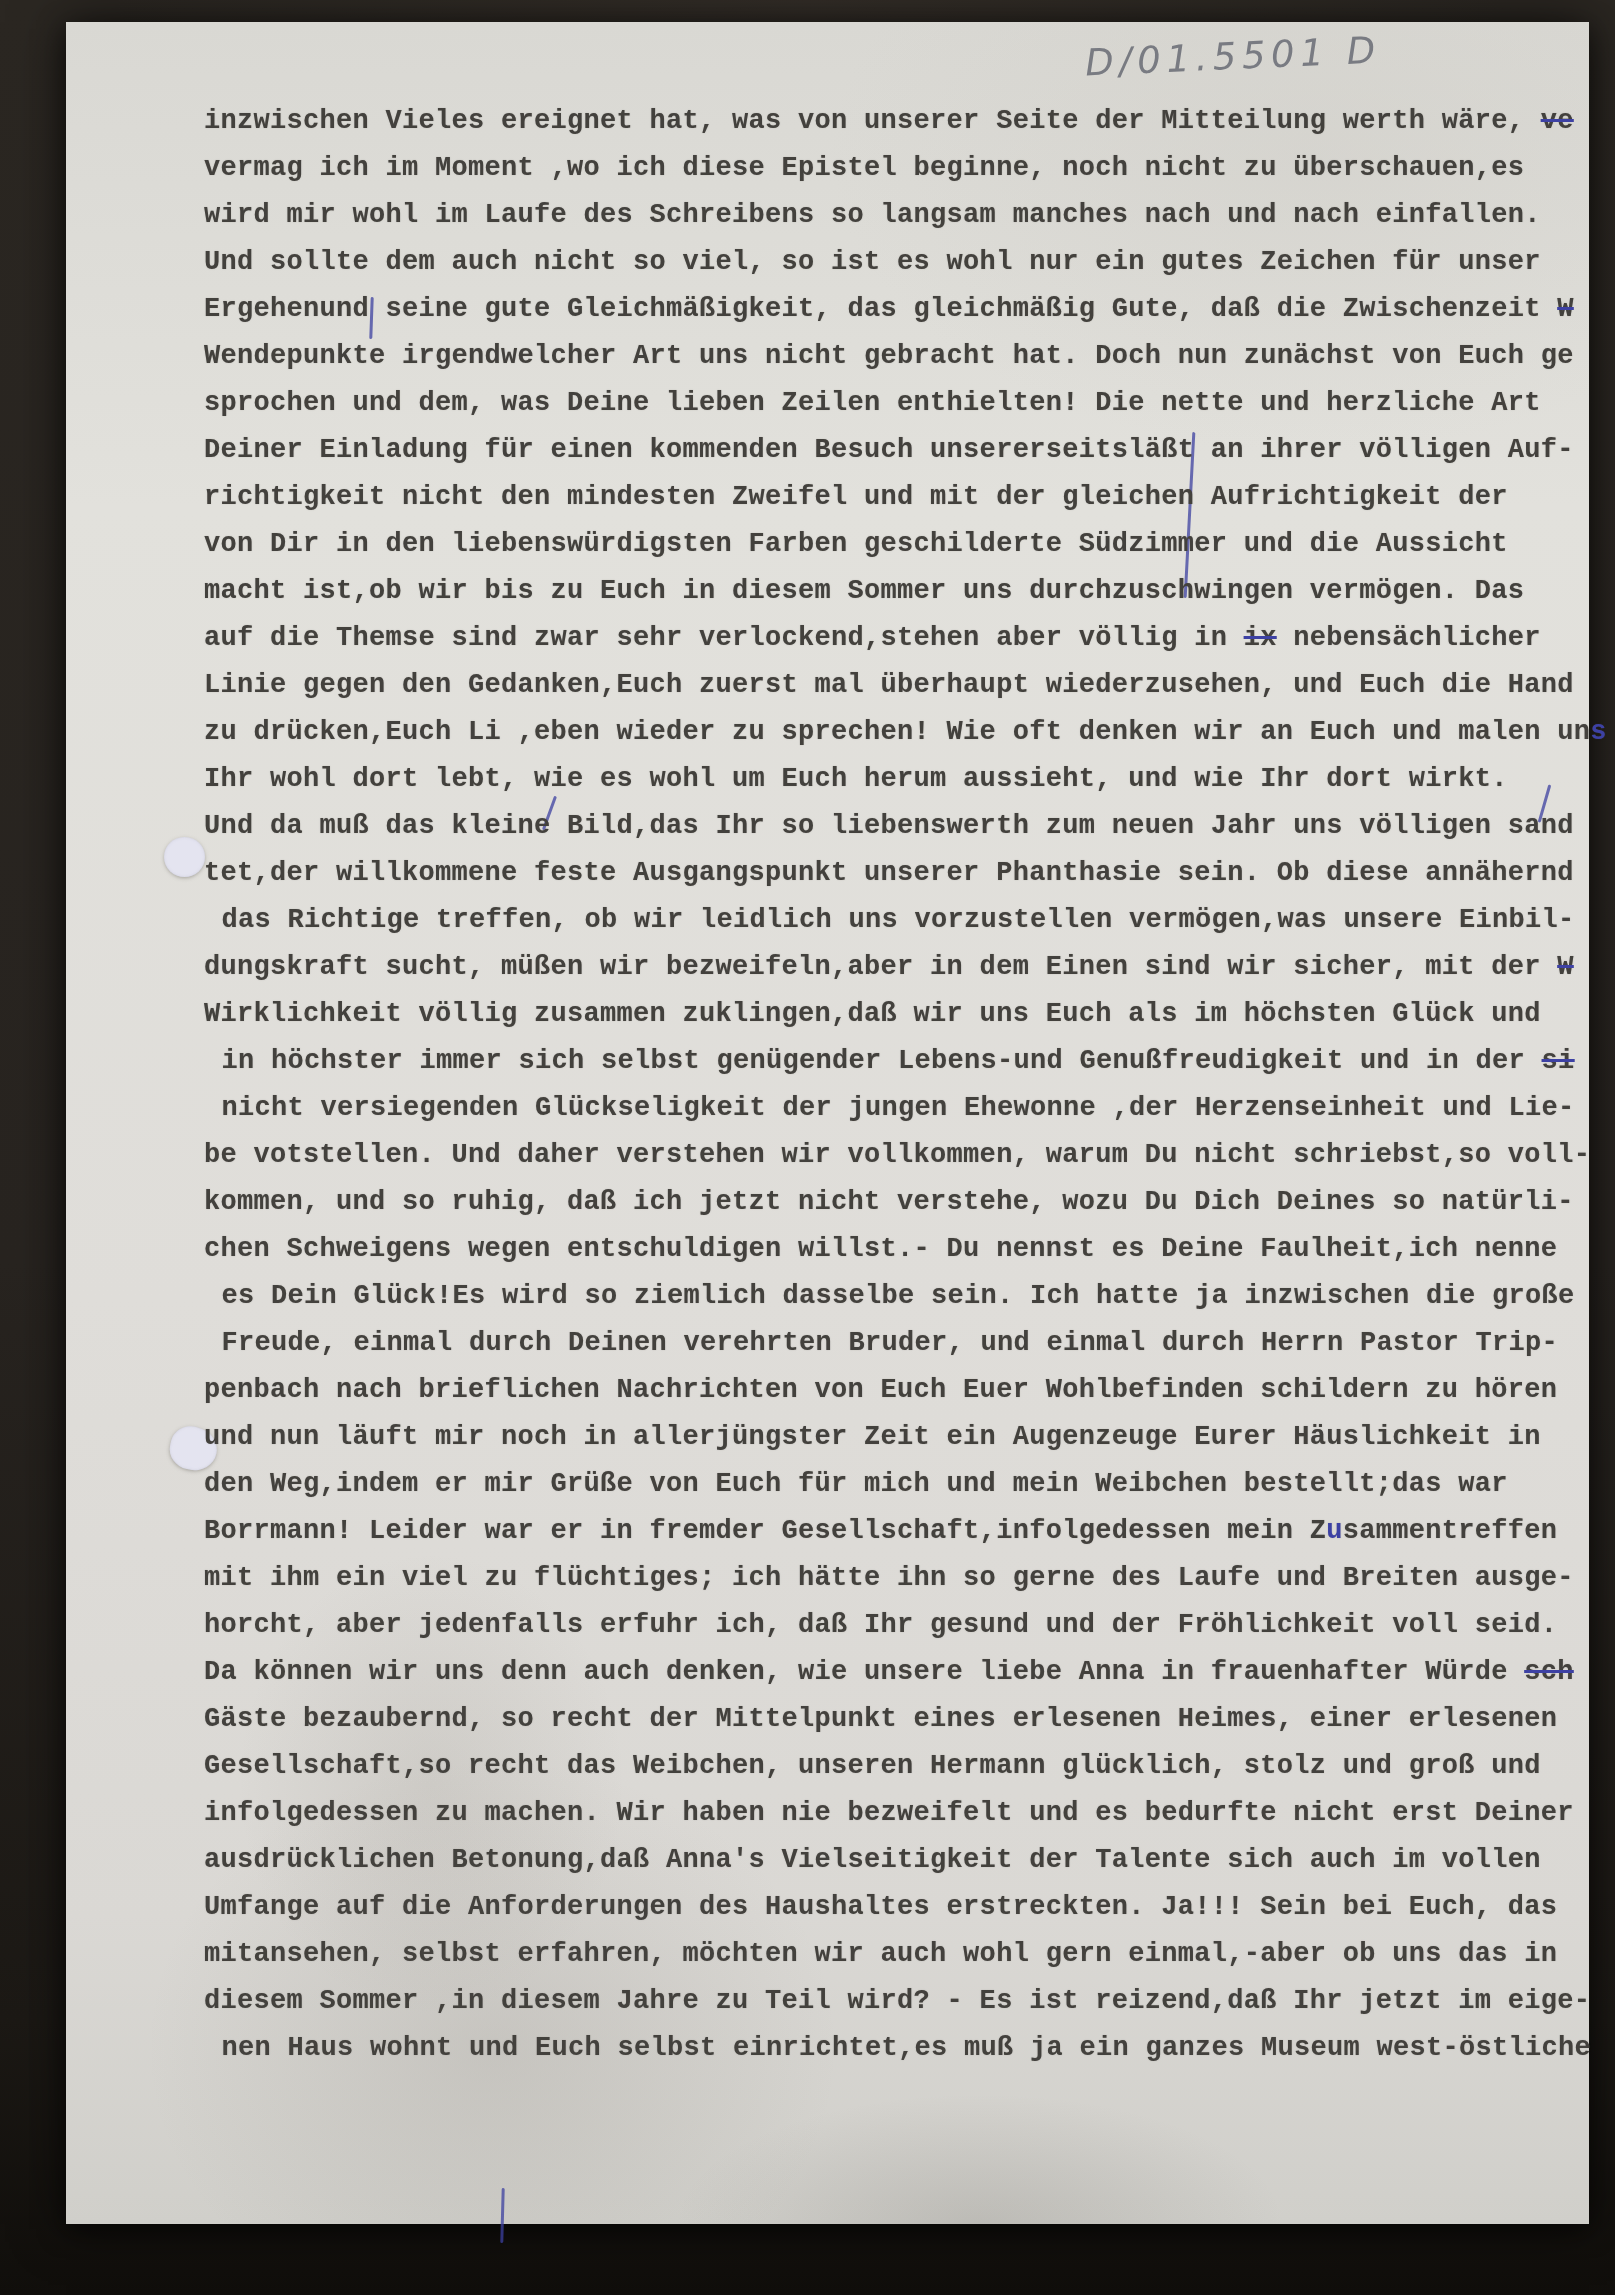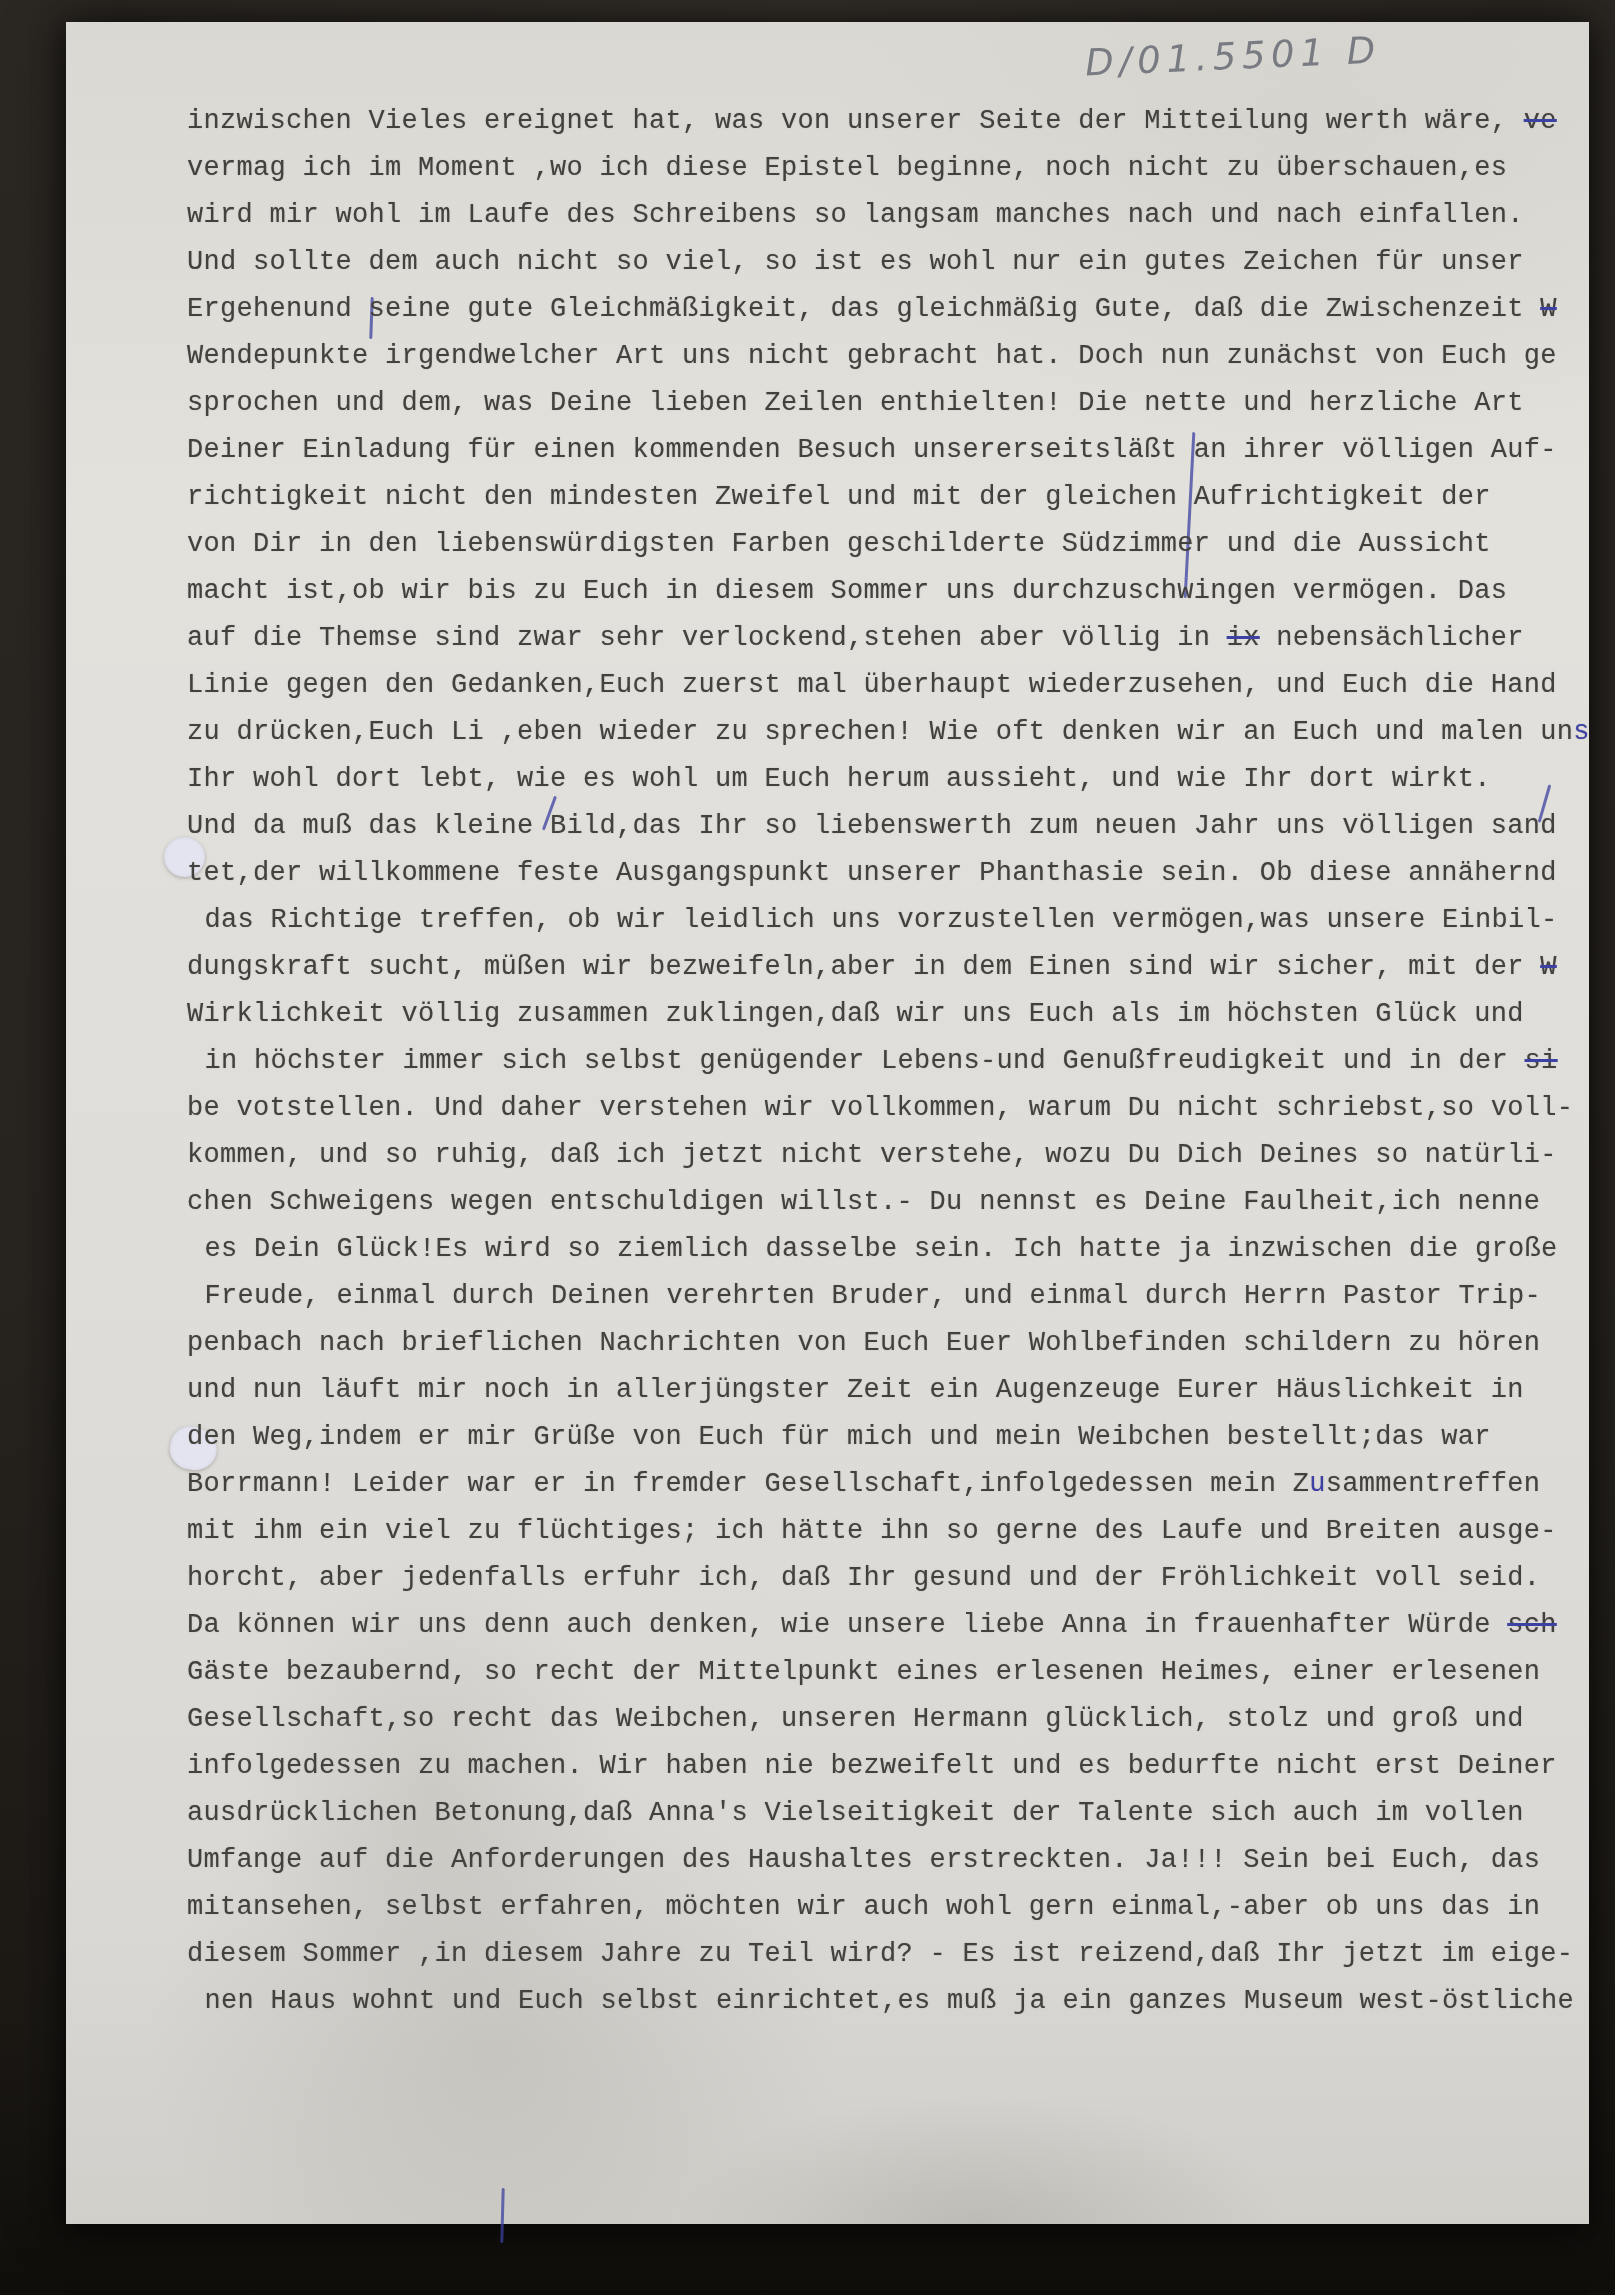--- a/index.html
+++ b/index.html
@@ -34,22 +34,23 @@
     font-style: italic;
     font-size: 37px;
     letter-spacing: 5.6px;
     color: #696c75;
     opacity: .85;
     transform: rotate(-2.5deg);
     white-space: pre;
   }
   .letter-body {
     position: absolute;
-    left: 121px; top: 76px;
+    left: 138px; top: 76px;
     width: 1392px;
+    font-weight: bold;
   }
   .line {
     height: 47px;
     line-height: 47px;
     font-family: "Liberation Mono", "DejaVu Sans Mono", monospace;
     font-size: 27px;
     letter-spacing: 0.3px;
     white-space: pre;
     color: #43413d;
     text-shadow: 0 0 1.2px rgba(86,83,78,.35);
@@ -114,20 +115,21 @@
         <div class="line"><span class="seg-p">auf die Themse sind zwar sehr verlockend,stehen aber völlig in </span><span class="seg-x">ix</span><span class="seg-p"> nebensächlicher</span></div>
         <div class="line"><span class="seg-p">Linie gegen den Gedanken,Euch zuerst mal überhaupt wiederzusehen, und Euch die Hand</span></div>
         <div class="line"><span class="seg-p">zu drücken,Euch Li ,eben wieder zu sprechen! Wie oft denken wir an Euch und malen un</span><span class="seg-b">s</span></div>
         <div class="line"><span class="seg-p">Ihr wohl dort lebt, wie es wohl um Euch herum aussieht, und wie Ihr dort wirkt.</span></div>
         <div class="line"><span class="seg-p">Und da muß das kleine Bild,das Ihr so liebenswerth zum neuen Jahr uns völligen sand</span></div>
         <div class="line"><span class="seg-p">tet,der willkommene feste Ausgangspunkt unserer Phanthasie sein. Ob diese annähernd</span></div>
         <div class="line indent"><span class="seg-p">das Richtige treffen, ob wir leidlich uns vorzustellen vermögen,was unsere Einbil-</span></div>
         <div class="line"><span class="seg-p">dungskraft sucht, müßen wir bezweifeln,aber in dem Einen sind wir sicher, mit der </span><span class="seg-x">W</span></div>
         <div class="line"><span class="seg-p">Wirklichkeit völlig zusammen zuklingen,daß wir uns Euch als im höchsten Glück und</span></div>
         <div class="line indent"><span class="seg-p">in höchster immer sich selbst genügender Lebens-und Genußfreudigkeit und in der </span><span class="seg-x">si</span></div>
+        <div class="line indent"><span class="seg-p">nicht versiegenden Glückseligkeit der jungen Ehewonne ,der Herzenseinheit und Lie-</span></div>
         <div class="line"><span class="seg-p">be votstellen. Und daher verstehen wir vollkommen, warum Du nicht schriebst,so voll-</span></div>
         <div class="line"><span class="seg-p">kommen, und so ruhig, daß ich jetzt nicht verstehe, wozu Du Dich Deines so natürli-</span></div>
         <div class="line"><span class="seg-p">chen Schweigens wegen entschuldigen willst.- Du nennst es Deine Faulheit,ich nenne</span></div>
         <div class="line indent"><span class="seg-p">es Dein Glück!Es wird so ziemlich dasselbe sein. Ich hatte ja inzwischen die große</span></div>
         <div class="line indent"><span class="seg-p">Freude, einmal durch Deinen verehrten Bruder, und einmal durch Herrn Pastor Trip-</span></div>
         <div class="line"><span class="seg-p">penbach nach brieflichen Nachrichten von Euch Euer Wohlbefinden schildern zu hören</span></div>
         <div class="line"><span class="seg-p">und nun läuft mir noch in allerjüngster Zeit ein Augenzeuge Eurer Häuslichkeit in</span></div>
         <div class="line"><span class="seg-p">den Weg,indem er mir Grüße von Euch für mich und mein Weibchen bestellt;das war</span></div>
         <div class="line"><span class="seg-p">Borrmann! Leider war er in fremder Gesellschaft,infolgedessen mein Z</span><span class="seg-b">u</span><span class="seg-p">sammentreffen</span></div>
         <div class="line"><span class="seg-p">mit ihm ein viel zu flüchtiges; ich hätte ihn so gerne des Laufe und Breiten ausge-</span></div>

